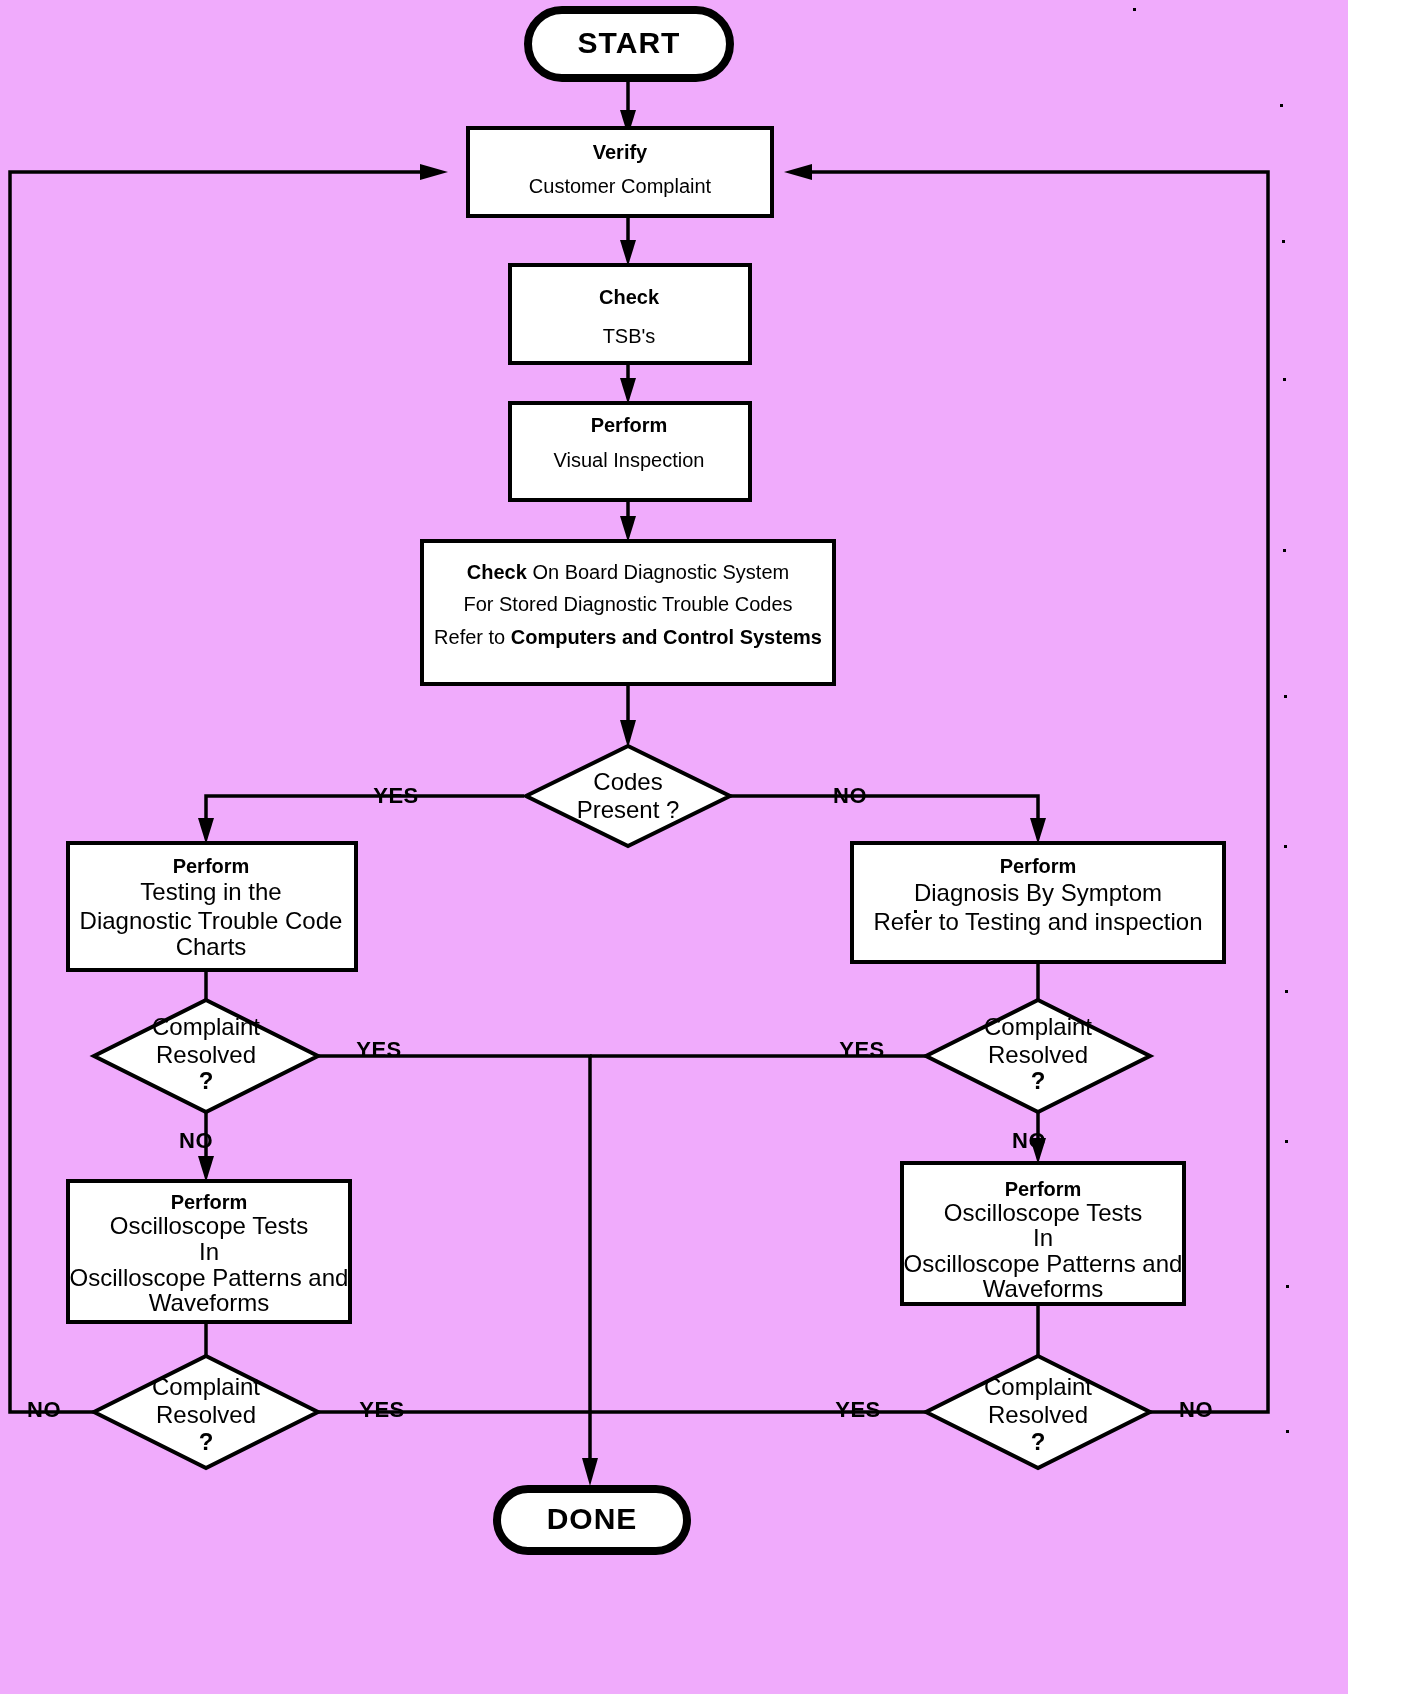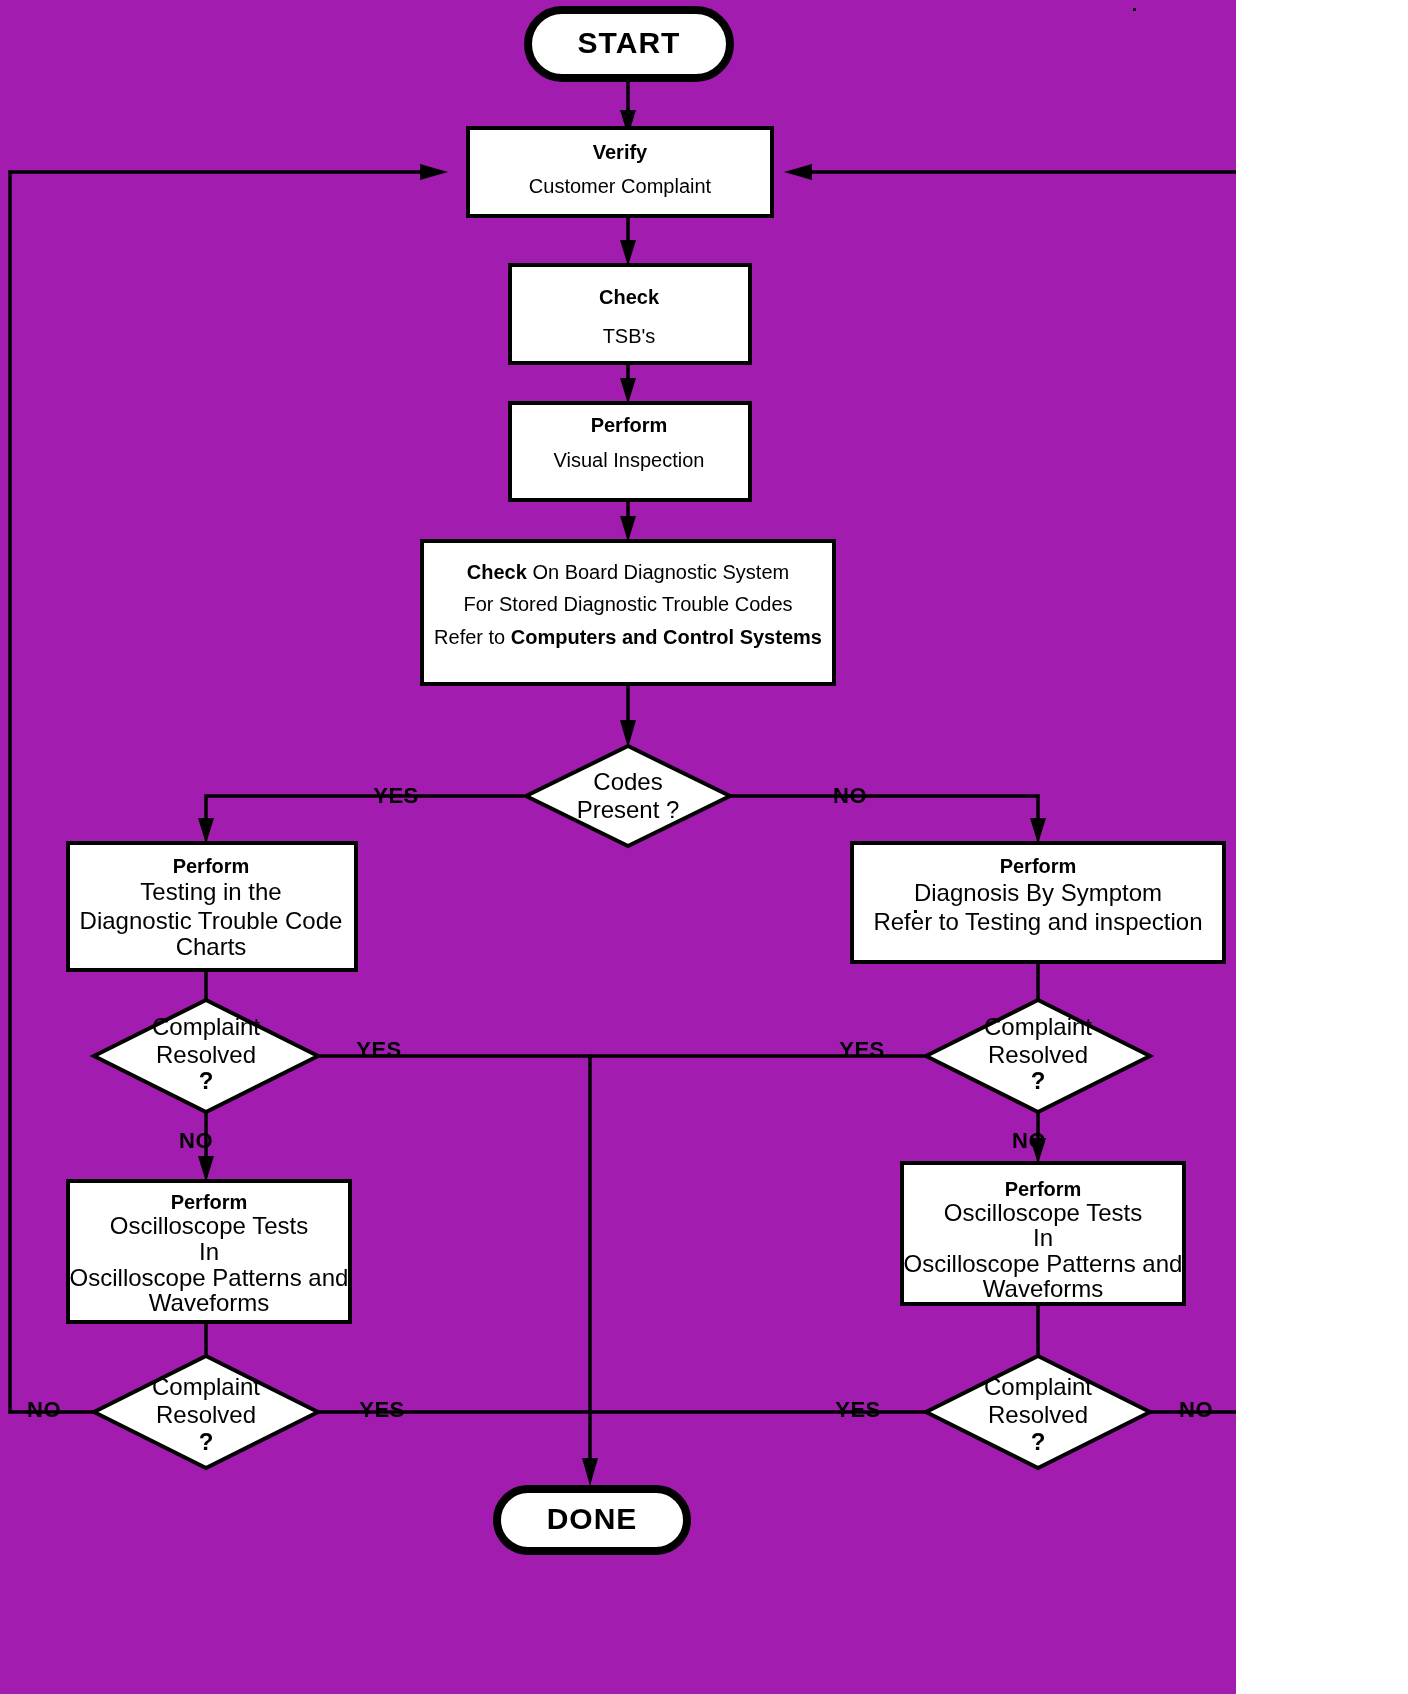--- a/index.html
+++ b/index.html
@@ -6,23 +6,23 @@
   html, body {
     margin: 0;
     padding: 0;
     background: #ffffff;
   }
   body {
     font-family: "Liberation Sans", sans-serif;
   }
   #chart-root {
     position: relative;
-    width: 1236px;
+    width: 1348px;
     height: 1694px;
-    background: #a21caf;
+    background: #f0abfc;
     overflow: hidden;
   }
   svg#flow {
     display: block;
     width: 1408px;
     height: 1694px;
   }
   .shape-stroke {
     fill: #ffffff;
     stroke: #000000;

